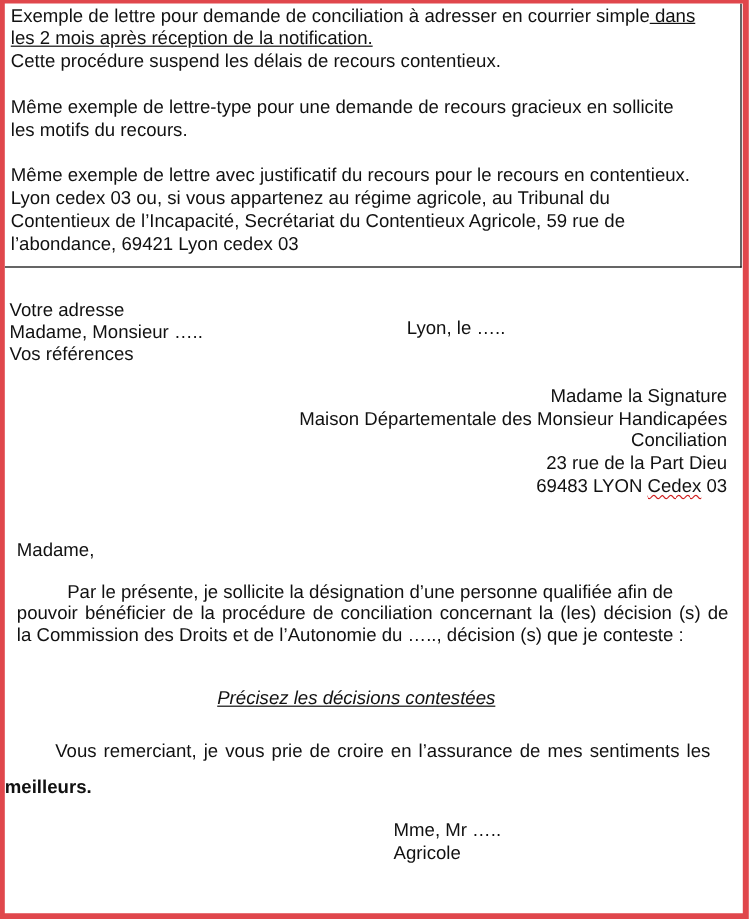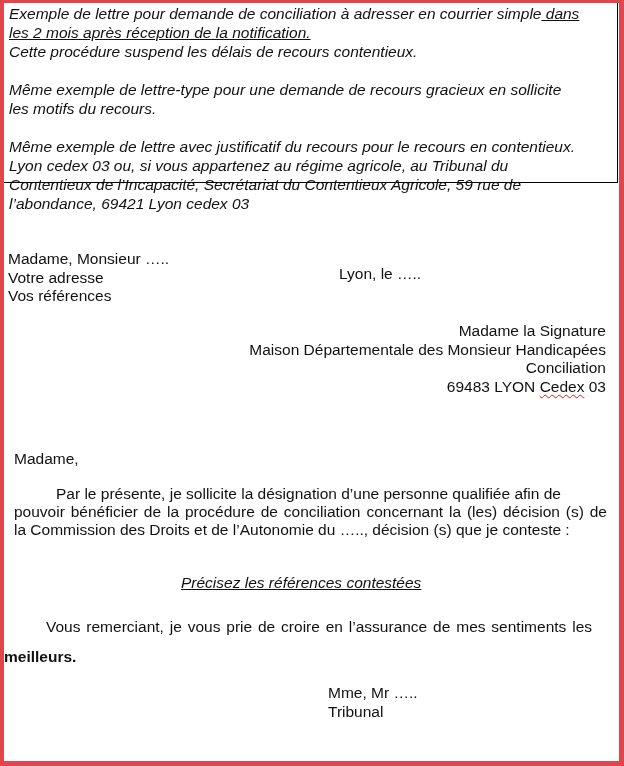--- a/index.html
+++ b/index.html
@@ -8,24 +8,24 @@
     font-family: "Liberation Sans", sans-serif; color: #111111;
   }
   .frame {
     position: absolute; left: 0; top: 0; width: 624px; height: 766px;
     box-sizing: border-box;
     border-left: 4px solid #e0474c; border-right: 5px solid #e0474c;
     border-top: 3px solid #e0474c; border-bottom: 5px solid #e0474c;
     pointer-events: none;
   }
   .notice {
-    position: absolute; left: 4px; top: 3px; width: 614px; height: 180px;
+    position: absolute; left: 4px; top: 3px; width: 614px; height: 220px;
     box-sizing: border-box;
     border-right: 1.5px solid #000; border-bottom: 1.5px solid #000;
-    font-style: italic; font-size: 15.5px; line-height: 19px;
+    font-size: 15.5px; line-height: 19px;
     padding-left: 5px; padding-top: 1px;
   }
   .notice p { margin: 0; }
   .notice .gap { height: 19px; }
   .u { text-decoration: underline; }
   .txt { position: absolute; font-size: 15.5px; line-height: 18.7px; white-space: nowrap; }
   .right { text-align: right; }
   .spell { text-decoration: underline wavy #d02020; text-decoration-thickness: 1px; text-underline-offset: 2px; }
 </style>
 </head>
@@ -39,43 +39,44 @@
   <p>Même exemple de lettre-type pour une demande de recours gracieux en sollicite</p>
   <p>les motifs du recours.</p>
   <div class="gap"></div>
   <p>Même exemple de lettre avec justificatif du recours pour le recours en contentieux.</p>
   <p>Lyon cedex 03 ou, si vous appartenez au régime agricole, au Tribunal du</p>
   <p>Contentieux de l’Incapacité, Secrétariat du Contentieux Agricole, 59 rue de</p>
   <p>l’abondance, 69421 Lyon cedex 03</p>
 </div>
 
 <div class="txt" style="left:8px; top:250px;">
+  <div>Votre adresse</div>
   <div>Madame, Monsieur …..</div>
-  <div>Votre adresse</div>
   <div>Vos références</div>
 </div>
 
 <div class="txt" style="left:339px; top:265px;">Lyon, le …..</div>
 
 <div class="txt right" style="right:18px; top:322px;">
   <div>Madame la Signature</div>
   <div>Maison Départementale des Monsieur Handicapées</div>
   <div>Conciliation</div>
+  <div>23 rue de la Part Dieu</div>
   <div><span>69483 LYON </span><span class="spell">Cedex</span><span> 03</span></div>
 </div>
 
 <div class="txt" style="left:14px; top:450px;">Madame,</div>
 
 <div class="txt" style="left:56px; top:485px;">Par le présente, je sollicite la désignation d’une personne qualifiée afin de</div>
 <div class="txt" style="left:14px; top:503px; width:593px; text-align:justify; text-align-last:justify; white-space:normal;">pouvoir bénéficier de la procédure de conciliation concernant la (les) décision (s) de</div>
 <div class="txt" style="left:14px; top:521px;">la Commission des Droits et de l’Autonomie du ….., décision (s) que je conteste :</div>
 
-<div class="txt u" style="left:181px; top:574px; font-style:italic;">Précisez les références contestées</div>
+<div class="txt u" style="left:181px; top:574px; font-style:italic;">Précisez les décisions contestées</div>
 
 <div class="txt" style="left:46px; top:618px; width:546px; text-align:justify; text-align-last:justify; white-space:normal;">Vous remerciant, je vous prie de croire en l’assurance de mes sentiments les</div>
 <div class="txt" style="left:4px; top:648px;font-weight:bold;">meilleurs.</div>
 
 <div class="txt" style="left:328px; top:684px;">
   <div>Mme, Mr …..</div>
-  <div>Tribunal</div>
+  <div>Agricole</div>
 </div>
 
 <div class="frame"></div>
 
 </body></html>

